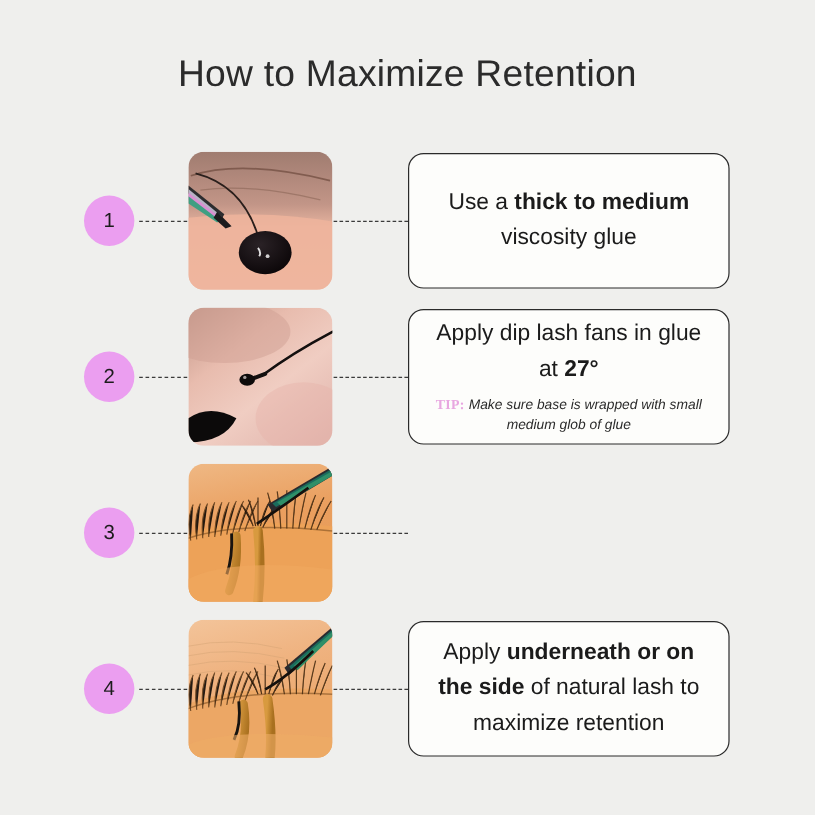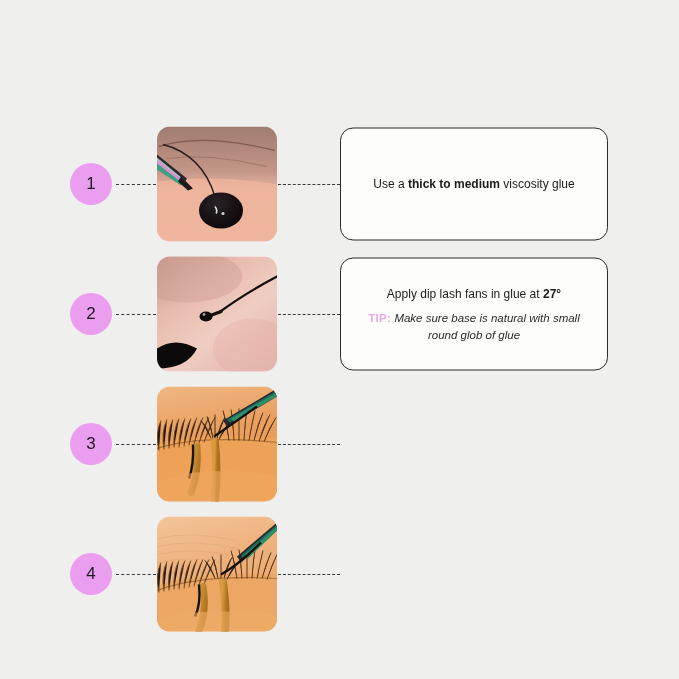--- a/index.html
+++ b/index.html
@@ -104,47 +104,49 @@
     border: 1.5px solid #2a2a2a;
     border-radius: 13px;
     display: flex;
     flex-direction: column;
     align-items: center;
     justify-content: center;
     padding: 6px 16px;
   }
   .card-text {
     text-align: center;
-    font-size: 12px;
+    font-size: 19px;
     line-height: 1.55;
     color: #1b1b1b;
     font-family: "Liberation Sans", sans-serif;
   }
   .card-text .b { font-weight: bold; }
   .tip {
     margin-top: 7px;
     text-align: center;
     font-size: 11.5px;
     line-height: 1.45;
     font-style: italic;
     color: #2a2a2a;
     font-family: "Liberation Sans", sans-serif;
   }
   .tip-label {
     font-style: normal;
     font-weight: bold;
     color: #e8a7e0;
     letter-spacing: 0.3px;
+    font-family: Liberation Serif, serif;
   }
 </style>
 </head>
 <body>
 
 <div class="page">
 
+  <div class="title">How to Maximize Retention</div>
 
   <div class="rows">
 
     <div class="row">
       <div class="badge">
         <span>1</span>
       </div>
       <div class="dash dash-left"></div>
       <div class="thumb">
         <svg viewBox="0 0 120 115" xmlns="http://www.w3.org/2000/svg">
@@ -206,21 +208,21 @@
           <ellipse cx="49" cy="60" rx="6.5" ry="5" fill="#0e0b0b"></ellipse>
           <circle cx="47" cy="58" r="1.4" fill="#c9c2bf" opacity="0.8"></circle>
           <path d="M0 92 Q18 80 40 92 Q30 112 0 112 Z" fill="#0c0a0a"></path>
         </svg>
       </div>
       <div class="dash dash-right"></div>
       <div class="card">
         <div class="card-text"><span>Apply dip lash fans in glue at </span><span class="b">27°</span></div>
         <div class="tip">
           <span class="tip-label">TIP:</span>
-          <span>Make sure base is natural with small round glob of glue</span>
+          <span>Make sure base is wrapped with small medium glob of glue</span>
         </div>
       </div>
     </div>
 
     <div class="row">
       <div class="badge">
         <span>3</span>
       </div>
       <div class="dash dash-left"></div>
       <div class="thumb">
@@ -351,16 +353,19 @@
             <path d="M88 38 L120 10 L120 14 L91 42 Z" fill="#2f8f68"></path>
             <path d="M64 58 Q82 48 104 26" stroke="#14100d" stroke-width="2.2" fill="none"></path>
             <path d="M46 70 q4 24 -4 44" stroke="url(#tw4)" stroke-width="7" fill="none" stroke-linecap="round"></path>
             <path d="M66 66 q4 28 2 48" stroke="url(#tw4)" stroke-width="8" fill="none" stroke-linecap="round"></path>
             <path d="M42 68 q2 20 -4 32" stroke="#17130f" stroke-width="2.4" fill="none"></path>
             <path d="M0 104 Q36 90 120 98 L120 115 L0 115 Z" fill="#efab66" opacity="0.6"></path>
           </g>
         </svg>
       </div>
       <div class="dash dash-right"></div>
+      <div class="card">
+        <div class="card-text"><span>Apply </span><span class="b">underneath or on the side</span><span> of natural lash to maximize retention</span></div>
+      </div>
     </div>
 
   </div>
 </div>
 
 </body></html>

